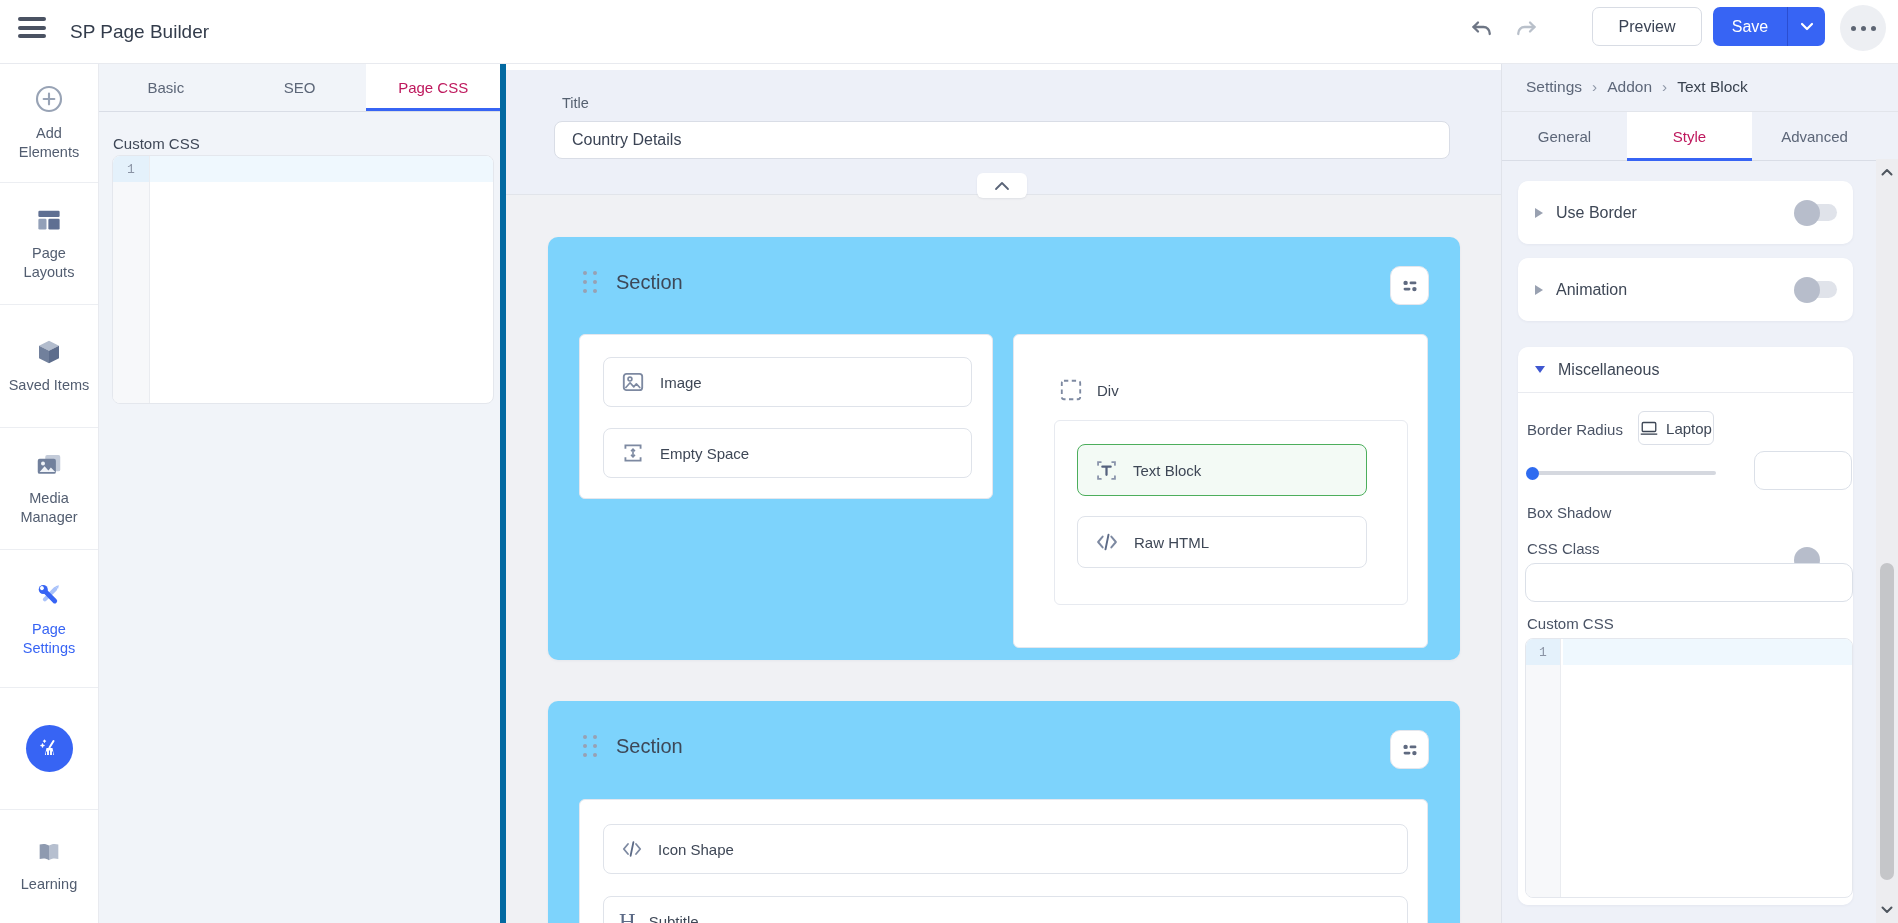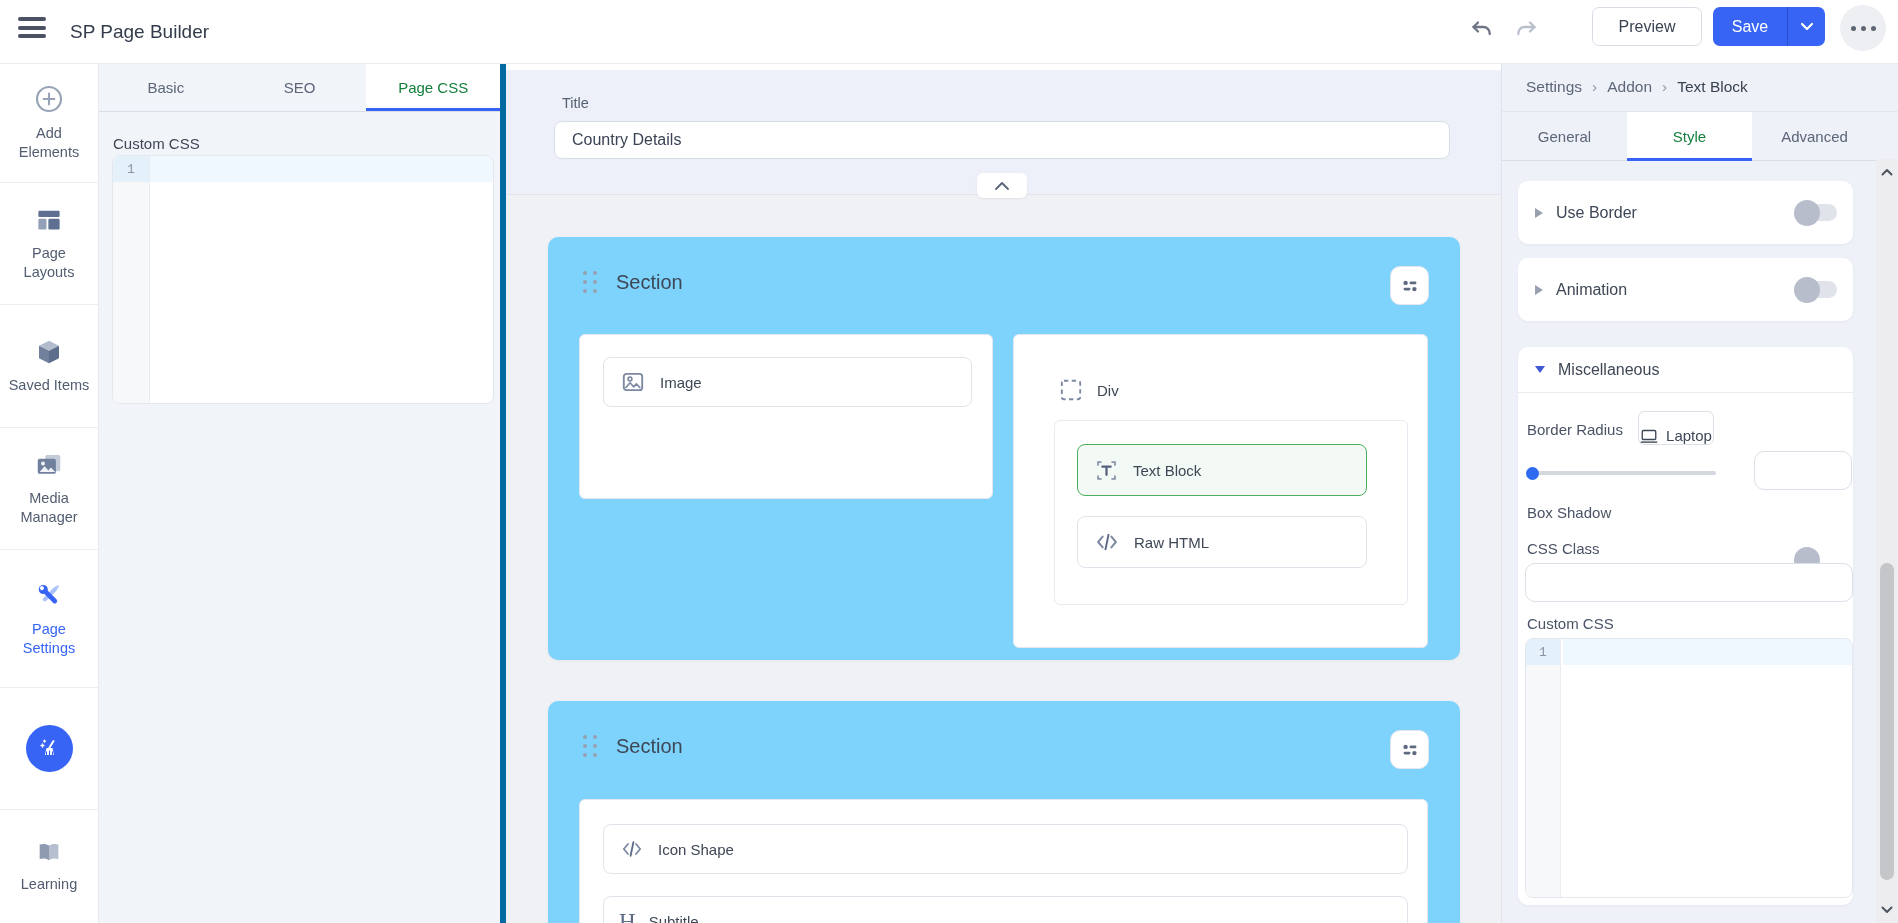--- a/index.html
+++ b/index.html
@@ -27,21 +27,21 @@
   .sidebar{left:0;top:63px;width:99px;height:860px;background:#fff;border-right:1px solid #e8eaef;box-sizing:border-box;z-index:20;}
   .side-item{display:flex;flex-direction:column;align-items:center;justify-content:center;gap:9px;
              border-bottom:1px solid #eceef2;cursor:pointer;box-sizing:border-box;}
   .side-item .lbl{font-size:14.5px;color:#525d70;text-align:center;line-height:1.32;width:86px;}
   .side-item.active .lbl{color:#3764f4;}
   .blue-circle{width:47px;height:47px;border-radius:50%;background:#3764f4;display:flex;align-items:center;justify-content:center;}
 
   
   .tabrow{display:flex;border-bottom:1px solid #d9dde6;box-sizing:border-box;}
   .tab{flex:1;display:flex;align-items:center;justify-content:center;font-size:15px;color:#5c6678;cursor:pointer;box-sizing:border-box;}
-  .tab.active{background:#fff;color:#15803d;box-shadow:inset 0 -3px 0 #3764f4;}
+  .tab.active{background:#fff;color:#be185d;box-shadow:inset 0 -3px 0 #3764f4;}
 
   
   .left-panel{left:99px;top:63px;width:407px;height:860px;background:#f1f4f9;border-right:6px solid #0369a1;box-sizing:border-box;z-index:10;}
   .left-panel .tabrow{height:49px;}
   .fieldlabel{font-size:15px;color:#3e4757;}
 
   
   .editor{background:#fff;border:1px solid #e4e7ed;border-radius:8px;overflow:hidden;box-sizing:border-box;}
   .editor .gutter{position:absolute;left:0;top:0;bottom:0;width:36px;background:#f7f8fa;border-right:1px solid #eaecf0;}
   .editor .ln1{position:absolute;left:0;top:0;width:36px;height:26px;background:#e4f1fb;display:flex;align-items:center;justify-content:center;
@@ -73,21 +73,21 @@
   .crumb{color:#5d6779;cursor:pointer;}
   .crumb.current{color:#39424f;}
   .crumb-sep{color:#8d96a6;}
   .right-panel .tabrow{height:49px;}
   .right-panel .tab{flex:none;width:125px;height:49px;}
   .rp-card{position:absolute;left:16px;width:335px;background:#fff;border-radius:10px;box-shadow:0 1px 3px rgba(30,40,70,.05);box-sizing:border-box;}
   .acc-head{display:flex;align-items:center;height:63px;padding:0 16px;cursor:pointer;}
   .acc-label{font-size:16px;color:#3e4756;margin-left:12px;flex:1;}
   .toggle{position:relative;width:40px;height:17px;border-radius:9px;background:#e0e3ea;cursor:pointer;flex:none;}
   .toggle i{position:absolute;left:-3px;top:-4.5px;width:26px;height:26px;border-radius:50%;background:#b7bdcb;}
-  .chip{display:flex;align-items:flex-end;justify-content:center;gap:8px;border:1px solid #dbdfe7;border-radius:6px;background:#fff;
+  .chip{display:flex;align-items:center;justify-content:center;gap:8px;border:1px solid #dbdfe7;border-radius:6px;background:#fff;
         font-size:15px;color:#3e4756;cursor:pointer;box-sizing:border-box;}
   .num-input,.text-input{background:#fff;border:1px solid #dbe0e8;border-radius:10px;box-sizing:border-box;font-family:inherit;font-size:15px;
         color:#3c4454;padding:0 12px;outline:none;}
   .slider-track{position:absolute;height:4px;background:#d5d8df;border-radius:2px;cursor:pointer;}
   .slider-knob{position:absolute;top:-4.5px;width:13px;height:13px;border-radius:50%;background:#2e6bf0;}
 
   
   .scrollbar{left:1876px;top:159px;width:22px;height:764px;background:#ededf0;z-index:40;}
   .sb-arrow{position:absolute;left:0;width:22px;height:26px;display:flex;align-items:center;justify-content:center;cursor:pointer;}
   .sb-thumb{position:absolute;left:4px;width:14px;border-radius:7px;background:#c5c6c9;cursor:grab;}
@@ -258,20 +258,29 @@
       </div>
 
       <div class="abs col-box" style="left:31px;top:97px;width:414px;height:165px;">
         <div class="abs addon-row" style="left:23px;top:22px;width:369px;height:50px;">
           <svg width="28" height="26" viewBox="0 0 24 24">
             <rect x="3.5" y="4.5" width="17" height="15" rx="2.5" fill="none" stroke="#7d89a1" stroke-width="1.7"></rect>
             <circle cx="9.2" cy="9.3" r="1.8" fill="none" stroke="#7d89a1" stroke-width="1.5"></circle>
             <path d="M5 17.5 l4.3-4.8 3.4 3.8 2.4-2.8 3.6 3.8" fill="none" stroke="#7d89a1" stroke-width="1.5" stroke-linejoin="round"></path>
           </svg>
           <span>Image</span>
+        </div>
+        <div class="abs addon-row" style="left:23px;top:93px;width:369px;height:50px;">
+          <svg width="28" height="26" viewBox="0 0 24 24">
+            <path d="M5 8 V5 H19 V8" fill="none" stroke="#7d89a1" stroke-width="1.7"></path>
+            <path d="M5 16 V19 H19 V16" fill="none" stroke="#7d89a1" stroke-width="1.7"></path>
+            <path d="M12 9.2 v5.6" stroke="#7d89a1" stroke-width="1.5"></path>
+            <path d="M10.2 10.4 L12 8.4 L13.8 10.4 M10.2 13.6 L12 15.6 L13.8 13.6" fill="none" stroke="#7d89a1" stroke-width="1.5" stroke-linejoin="round"></path>
+          </svg>
+          <span>Empty Space</span>
         </div>
       </div>
 
       <div class="abs col-box" style="left:465px;top:97px;width:415px;height:314px;">
         <div class="abs divhead" style="left:44px;top:42px;">
           <svg width="26" height="26" viewBox="0 0 24 24">
             <rect x="3.5" y="3.5" width="17" height="17" rx="2" fill="none" stroke="#7d89a1" stroke-width="1.7" stroke-dasharray="4 3.2"></rect>
           </svg>
           <span>Div</span>
         </div>

